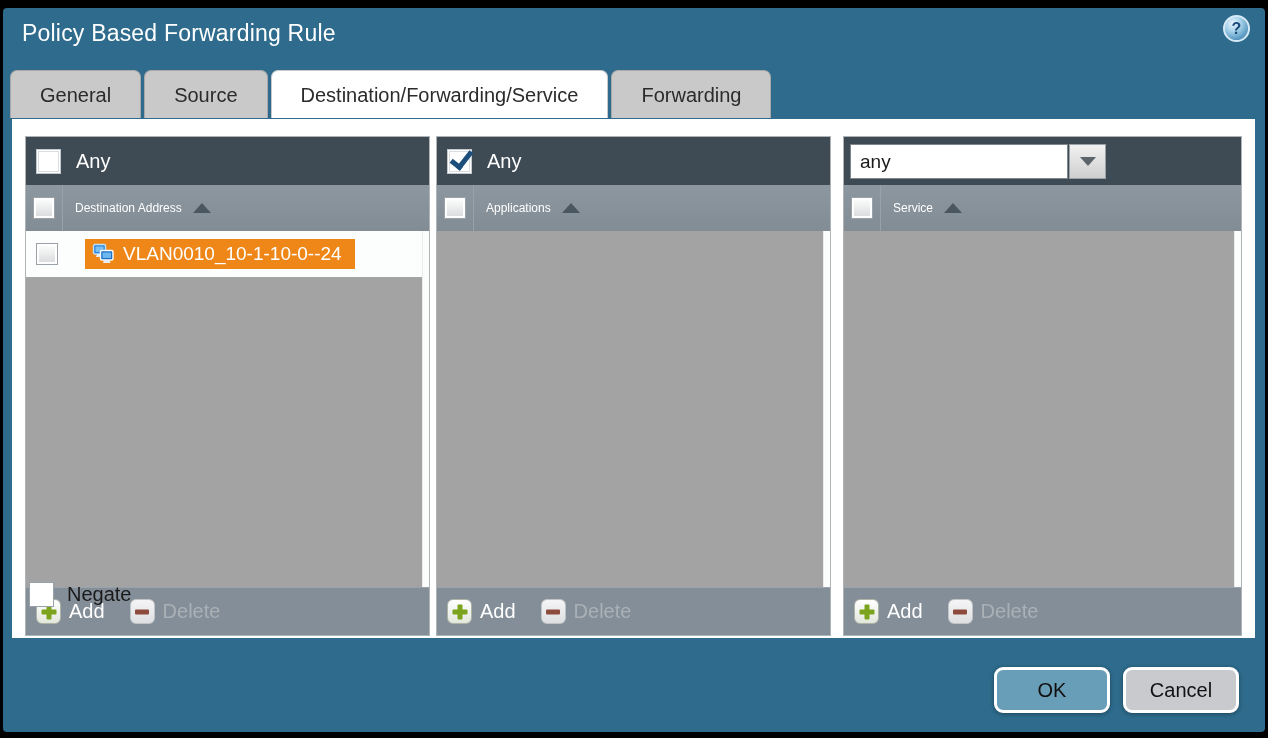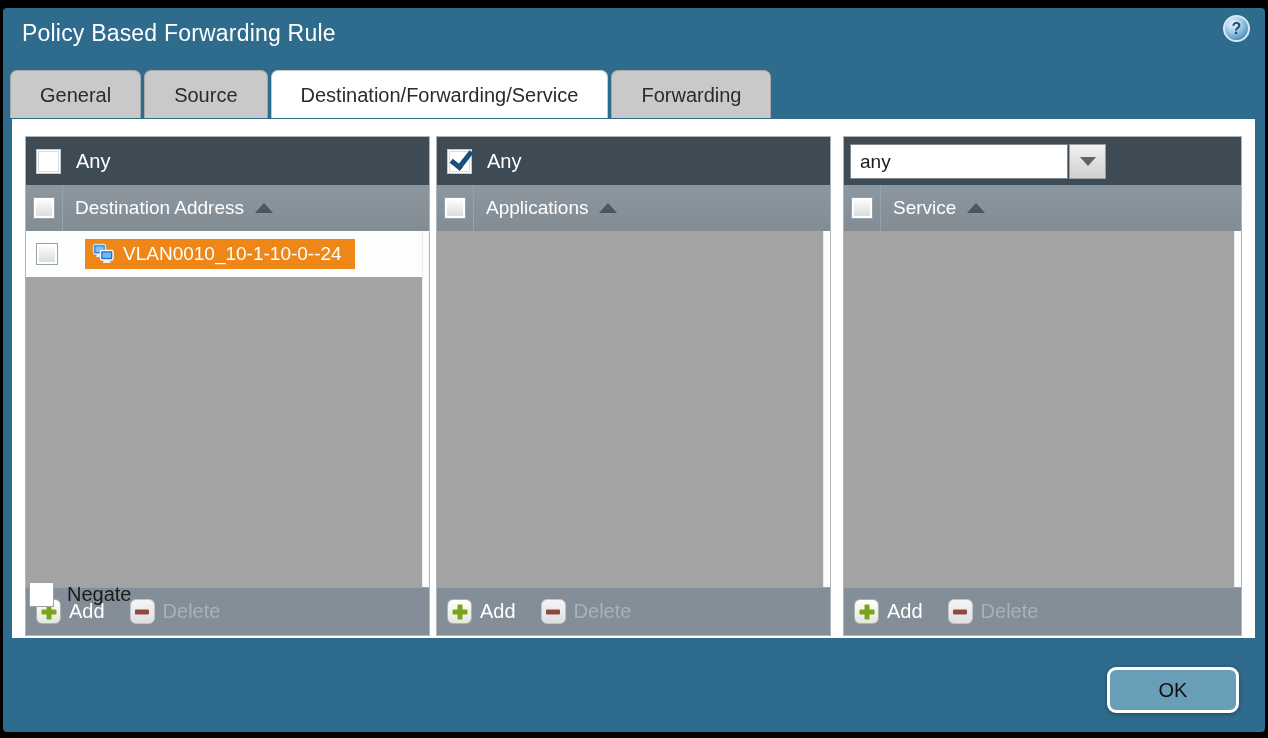--- a/index.html
+++ b/index.html
@@ -61,21 +61,21 @@
     position:relative;
   }
   .panel-top .any-label { color:#fff; font-size:20px; margin-left:15px; }
   .panel-colhead {
     height:46px; flex:0 0 46px;
     background:linear-gradient(180deg,#8d97a0 0%, #828c95 100%);
     display:flex; align-items:center;
   }
   .cb-cell { width:37px; flex:0 0 37px; display:flex; justify-content:center; align-items:center;
              border-right:1px solid #99a2aa; height:100%; }
-  .colhead-label { color:#fff; font-size:19px; margin-left:12px; }
+  .colhead-label { color:#fff; font-size:12px; margin-left:12px; }
   .sort-arrow {
     width:0; height:0; margin-left:11px; display:inline-block;
     border-left:9px solid transparent; border-right:9px solid transparent;
     border-bottom:10px solid #4a5761;
     cursor:pointer;
   }
   .panel-list { flex:1 1 auto; position:relative; background:#a3a3a3; overflow:hidden; }
   .scroll-track { position:absolute; right:0; top:0; bottom:0; width:7px; background:#fbfcfc; border-left:1px solid #ececec; }
   .list-row { height:46px; display:flex; align-items:center; }
   .list-row.odd  { background:#FCFDFD; }
@@ -148,21 +148,21 @@
     width:0; height:0;
     border-left:8px solid transparent; border-right:8px solid transparent;
     border-top:9px solid #5c646b;
   }
   
   .negate-row { position:absolute; left:17px; top:463px; display:flex; align-items:center; }
   .negate-label { font-size:20px; color:#1a1a1a; margin-left:13px; }
   
   .footer-btns { position:absolute; right:26px; bottom:19px; display:flex; gap:13px; }
   .btn {
-    width:132px; height:46px;
+    width:116px; height:46px;
     border:3px solid #fff; border-radius:9px;
     font-size:20px; color:#111;
     display:flex; align-items:center; justify-content:center;
     cursor:pointer;
     box-shadow:0 1px 4px rgba(0,0,0,.35);
     font-family:"Liberation Sans", sans-serif;
   }
   .btn-ok     { background:#689EB7; }
   .btn-cancel { background:#C8CACE; }
 </style>
@@ -286,15 +286,16 @@
 
     <div class="negate-row">
       <span class="cb cb-neg"></span>
       <span class="negate-label">Negate</span>
     </div>
 
   </div>
 
   <div class="footer-btns">
     <div class="btn btn-ok">OK</div>
+    <div class="btn btn-cancel">Cancel</div>
   </div>
 
 </div>
 
 </body></html>

